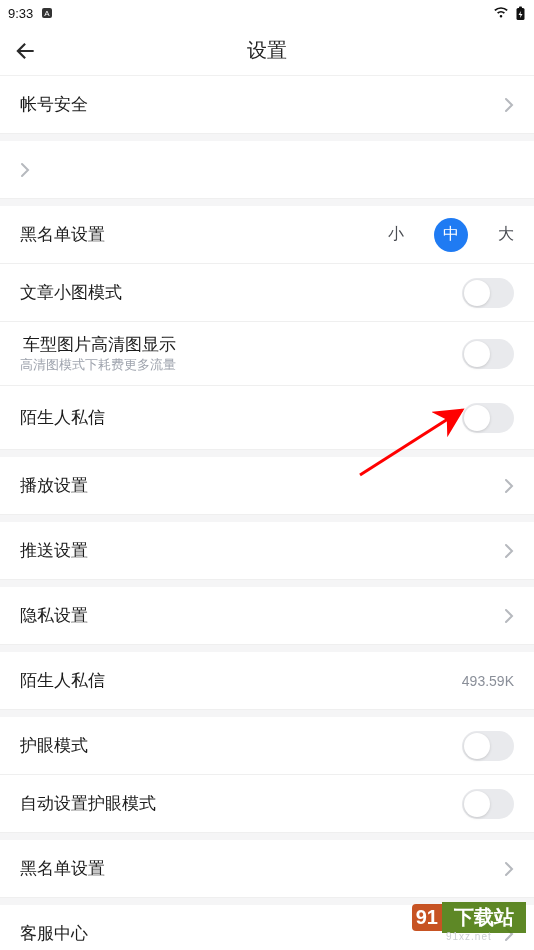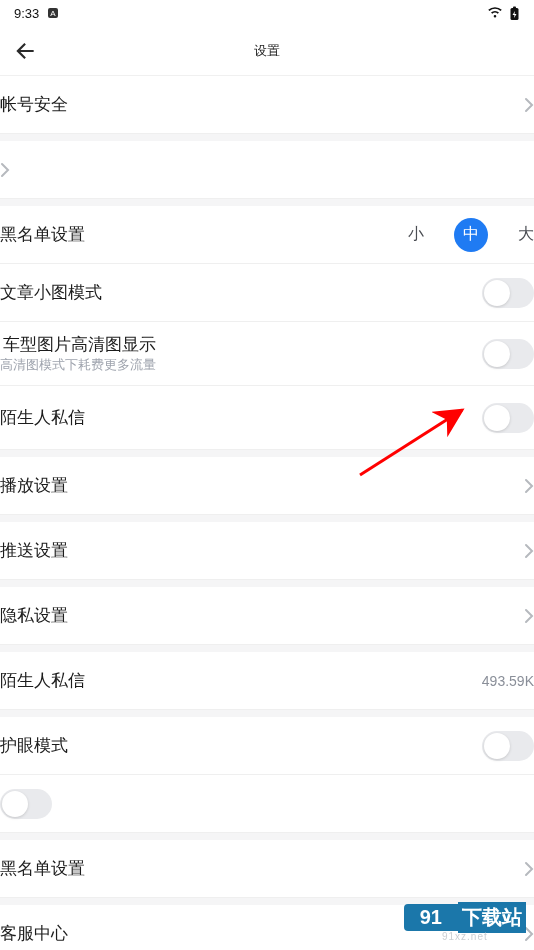--- a/index.html
+++ b/index.html
@@ -10,21 +10,21 @@
       background: #f5f5f6;
       overflow: hidden;
       position: relative;
     }
     .status-bar {
       height: 26px;
       background: #fff;
       display: flex;
       align-items: center;
       justify-content: space-between;
-      padding: 0 14px;
+      padding: 0 8px;
       font-size: 13px;
       font-weight: 500;
       color: #111;
     }
     .status-left { display: flex; align-items: center; gap: 8px; }
     .status-right { display: flex; align-items: center; gap: 6px; }
     .status-icon { display: inline-flex; }
     .nav-bar {
       height: 50px;
       background: #fff;
@@ -37,32 +37,32 @@
     .back-btn {
       position: absolute;
       left: 12px;
       top: 50%;
       transform: translateY(-50%);
       display: flex;
       align-items: center;
       cursor: pointer;
     }
     .nav-title {
-      font-size: 13px;
+      font-size: 20px;
       font-weight: 500;
       color: #222;
     }
     .group-divider {
       height: 7px;
       background: #f5f5f6;
     }
     .cell {
       background: #fff;
       min-height: 58px;
-      padding: 0 0;
+      padding: 0 20px;
       display: flex;
       align-items: center;
       justify-content: space-between;
       border-bottom: 1px solid #efefef;
       cursor: pointer;
     }
     .cell.tall { min-height: 64px; text-align: right; }
     .cell-left { display: flex; flex-direction: column; justify-content: center; }
     .cell-title { font-size: 17px; color: #1c1c1c; }
     .cell-sub { font-size: 13px; color: #9ea3ad; margin-top: 0; }
@@ -111,29 +111,29 @@
       opacity: 0.9;
       z-index: 6;
     }
     .wm-box {
       display: inline-flex;
       align-items: center;
       font-size: 20px;
       font-weight: 700;
     }
     .wm-91 {
-      background: #0369a1;
-      color: #fff;
-      padding: 2px 16px;
-      border-radius: 4px 0 0 4px;
-    }
-    .wm-xz {
-      background: #0369a1;
+      background: #c2410c;
       color: #fff;
       padding: 2px 4px;
+      border-radius: 4px 0 0 4px;
+    }
+    .wm-xz {
+      background: #4d7c0f;
+      color: #fff;
+      padding: 2px 12px;
       font-family: Liberation Serif, serif;
     }
     .wm-sub { font-size: 10px; color: #c5c9ce; text-align: center; margin-top: -2px; letter-spacing: 1px;}
   </style>
 </head>
 <body>
 
 <div class="status-bar">
   <div class="status-left">
     <span>9:33</span>
@@ -297,20 +297,23 @@
       <span class="cell-title">护眼模式</span>
     </div>
   <div class="cell-right">
       <div class="toggle">
         <div class="knob"></div>
       </div>
     </div>
 </div>
 
 <div class="cell">
+  <div class="cell-left">
+      <span class="cell-title">自动设置护眼模式</span>
+    </div>
   <div class="cell-right">
       <div class="toggle">
         <div class="knob"></div>
       </div>
     </div>
 </div>
 <div class="group-divider"></div>
 
 <div class="cell">
   <div class="cell-left">

